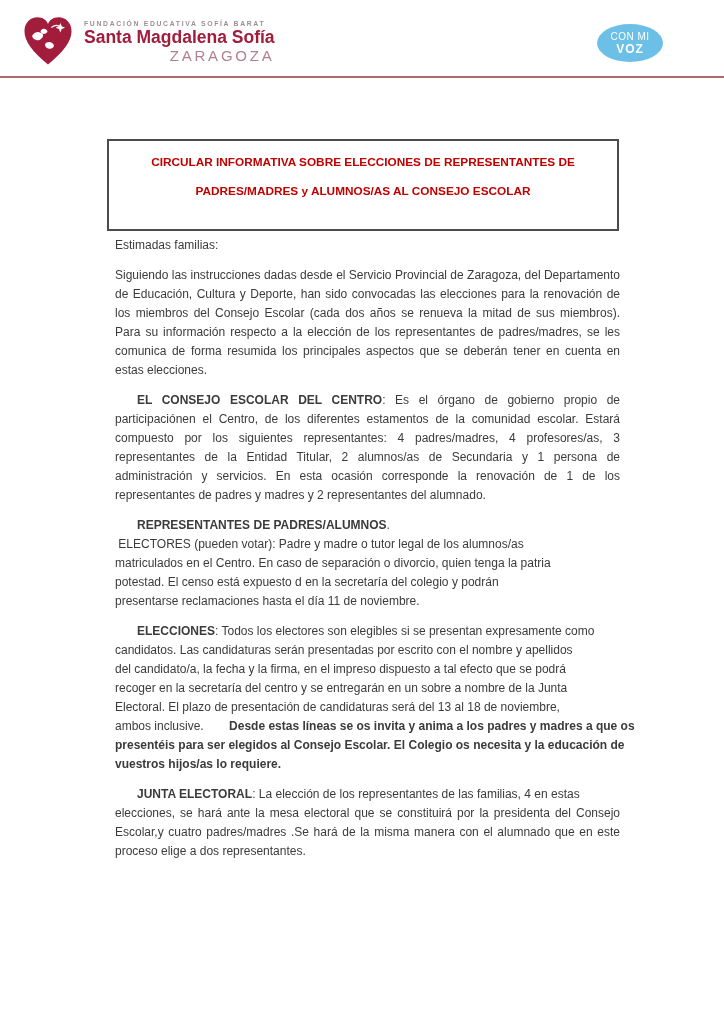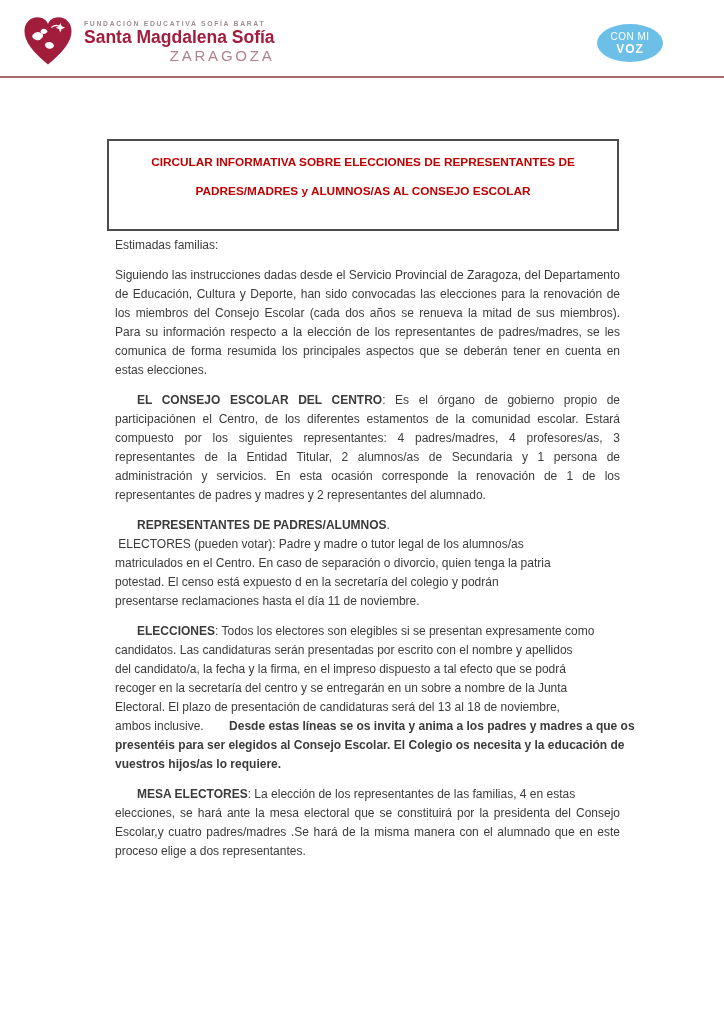--- a/index.html
+++ b/index.html
@@ -115,17 +115,17 @@
 
     <p class="para hardwrap"><span class="b">ELECCIONES</span><span>: Todos los electores son elegibles si se presentan expresamente como
 candidatos. Las candidaturas serán presentadas por escrito con el nombre y apellidos
 del candidato/a, la fecha y la firma, en el impreso dispuesto a tal efecto que se podrá
 recoger en la secretaría del centro y se entregarán en un sobre a nombre de la Junta
 Electoral. El plazo de presentación de candidaturas será del 13 al 18 de noviembre,
 ambos inclusive. </span><span class="b">Desde estas líneas se os invita y anima a los padres y madres a que os
 presentéis para ser elegidos al Consejo Escolar. El Colegio os necesita y la educación de
 vuestros hijos/as lo requiere.</span></p>
 
-    <p class="para justify jwrap"><span class="b">MESA ELECTORES</span><span>: La elección de los representantes de las familias, 4 en estas
+    <p class="para justify jwrap"><span class="b">JUNTA ELECTORAL</span><span>: La elección de los representantes de las familias, 4 en estas
 elecciones, se hará ante la mesa electoral que se constituirá por la presidenta del Consejo Escolar,y cuatro padres/madres .Se hará de la misma manera con el alumnado que en este proceso elige a dos representantes.</span></p>
   </div>
 
 </div>
 
 </body></html>

